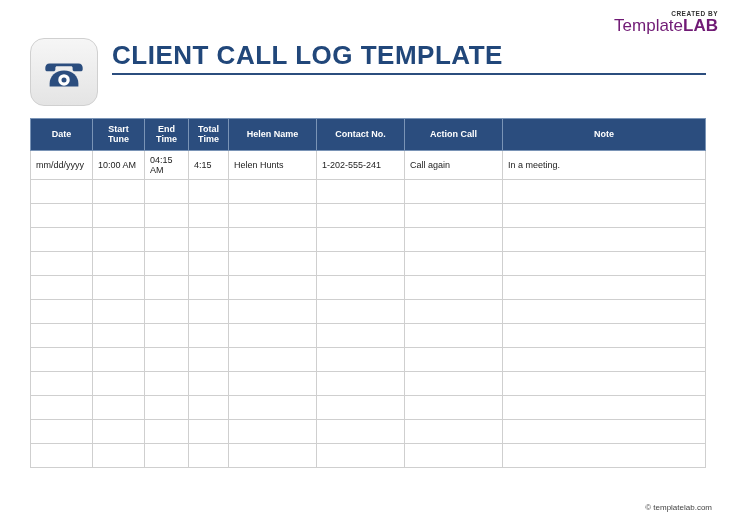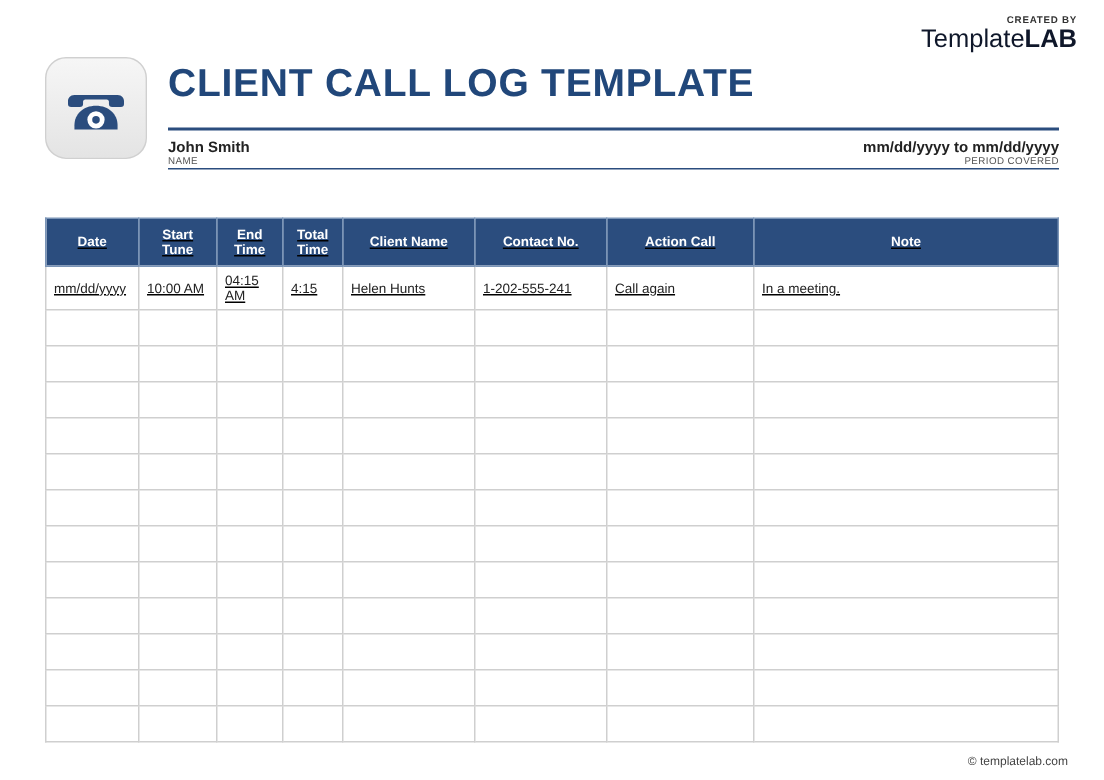--- a/index.html
+++ b/index.html
@@ -18,21 +18,21 @@
     text-align: right;
   }
   .brand .created-by {
     font-size: 6.5px;
     letter-spacing: 0.5px;
     color: #333;
     font-weight: bold;
   }
   .brand .logo {
     font-size: 17px;
-    color: #0f172a;
+    color: #701a75;
     font-weight: 400;
     line-height: 1;
   }
   .brand .logo b { font-weight: 800; }
 
   .page {
     margin: 30px 18px 0 18px;
   }
 
   .header-row {
@@ -53,21 +53,21 @@
   }
   .phone-icon-box svg { width: 46px; height: 46px; }
 
   .title-block { flex: 1; }
   .page-title {
     font-size: 26px;
     font-weight: 800;
     color: #21477a;
     letter-spacing: 0.5px;
     border-bottom: 2px solid #2b4d7e;
-    padding-bottom: 14px;
+    padding-bottom: 2px;
     margin-top: 2px;
   }
 
   .meta-row {
     display: flex;
     justify-content: space-between;
     border-bottom: 1.5px solid #2b4d7e;
     margin-top: 6px;
     padding-bottom: 1px;
   }
@@ -80,23 +80,22 @@
   .meta-label {
     font-size: 6.5px;
     color: #555;
     letter-spacing: 0.3px;
   }
   .meta-cell.right { text-align: right; }
 
   .log-table {
     width: 100%;
     border-collapse: collapse;
-    margin-top: 32px;
+    margin-top: 12px;
     table-layout: fixed;
-    text-decoration: underline;
   }
   .log-table th {
     background: #2b4d7e;
     color: #fff;
     font-size: 9px;
     font-weight: 700;
     padding: 5px 4px;
     border: 1px solid #7a94b6;
     text-align: center;
     line-height: 1.15;
@@ -145,51 +144,41 @@
     <div class="phone-icon-box">
       <svg viewBox="0 0 64 64">
         <path fill="#2b4d7e" d="M12 20c-4 0-6 3-6 6v2c0 2 1 3 3 3h8c2 0 3-1 3-3v-2c0-1 1-2 2-2h20c1 0 2 1 2 2v2c0 2 1 3 3 3h8c2 0 3-1 3-3v-2c0-3-2-6-6-6H12z"></path>
         <path fill="#2b4d7e" d="M32 30c-12 0-20 8-20 18v4h40v-4c0-10-8-18-20-18z"></path>
         <circle cx="32" cy="43" r="8" fill="#fff"></circle>
         <circle cx="32" cy="43" r="3.5" fill="#2b4d7e"></circle>
       </svg>
     </div>
     <div class="title-block">
       <div class="page-title">CLIENT CALL LOG TEMPLATE</div>
-      <div class="meta-row">
-        <div class="meta-cell">
-          <span class="meta-value">John Smith</span>
-          <span class="meta-label">NAME</span>
-        </div>
-        <div class="meta-cell right">
-          <span class="meta-value">mm/dd/yyyy to mm/dd/yyyy</span>
-          <span class="meta-label">PERIOD COVERED</span>
-        </div>
-      </div>
     </div>
   </div>
 
   <table class="log-table">
     <colgroup>
       <col class="col-date">
         <col class="col-start">
         <col class="col-end">
         <col class="col-total">
       <col class="col-client">
         <col class="col-contact">
         <col class="col-action">
         <col class="col-note">
     </colgroup>
     <thead>
       <tr>
         <th>Date</th>
         <th>Start<br>Tune</th>
         <th>End<br>Time</th>
         <th>Total<br>Time</th>
-        <th>Client Name</th>
+        <th>Helen Name</th>
         <th>Contact No.</th>
         <th>Action Call</th>
         <th>Note</th>
       </tr>
     </thead>
     <tbody id="log-body">
         <tr>
           <td class="center">mm/dd/yyyy</td>
           <td class="center">10:00 AM</td>
           <td class="center">04:15 AM</td>

